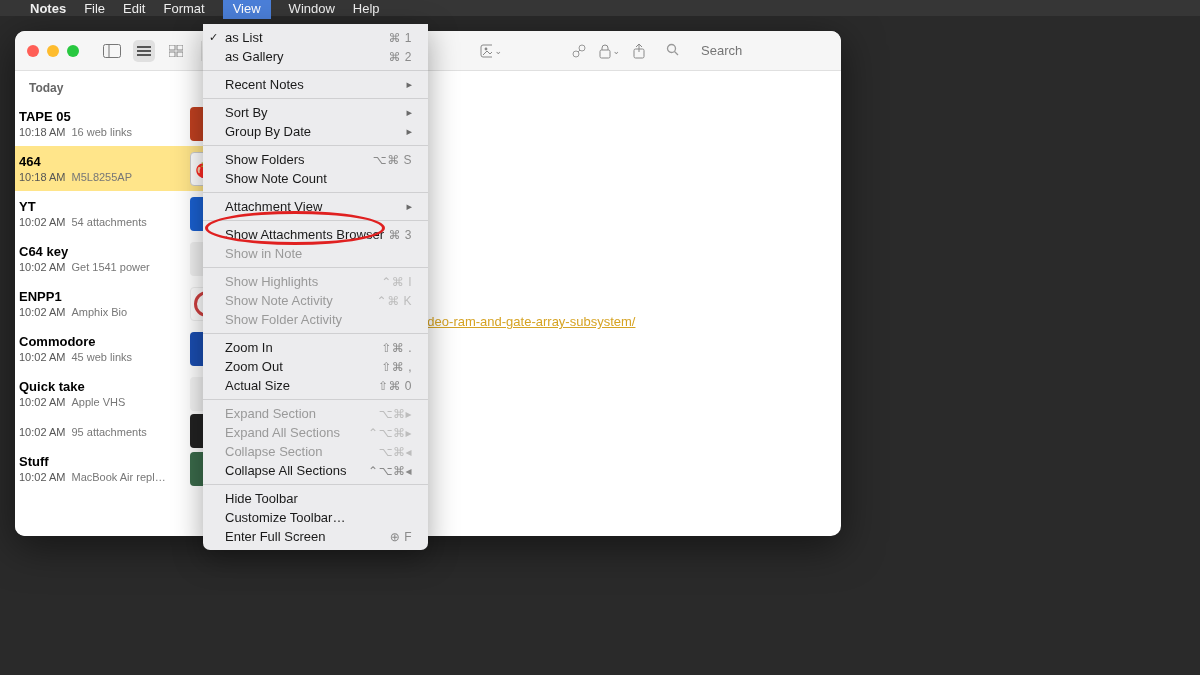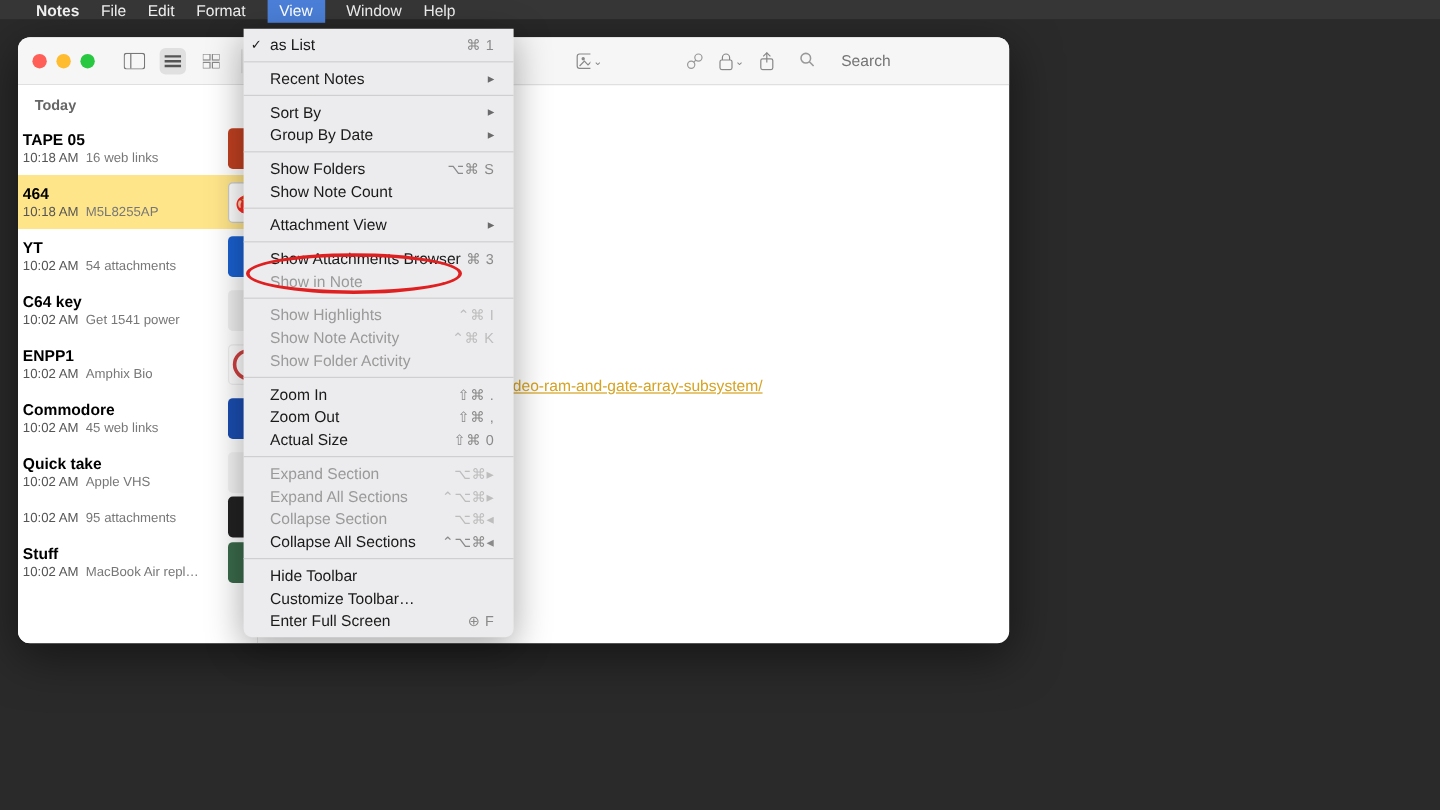--- a/index.html
+++ b/index.html
@@ -255,20 +255,24 @@
     </div>
   </div>
 </div>
 
 <div class="dropdown" id="dropdown">
     <div class="dd-item">
       <span class="dd-check">✓</span>
       <span>as List</span>
       <span class="dd-shortcut">⌘ 1</span>
     </div>
+    <div class="dd-item">
+      <span>as Gallery</span>
+      <span class="dd-shortcut">⌘ 2</span>
+    </div>
     <div class="dd-sep"></div>
     <div class="dd-item">
       <span>Recent Notes</span>
       <span class="dd-arrow">▸</span>
     </div>
     <div class="dd-sep"></div>
     <div class="dd-item">
       <span>Sort By</span>
       <span class="dd-arrow">▸</span>
     </div>

